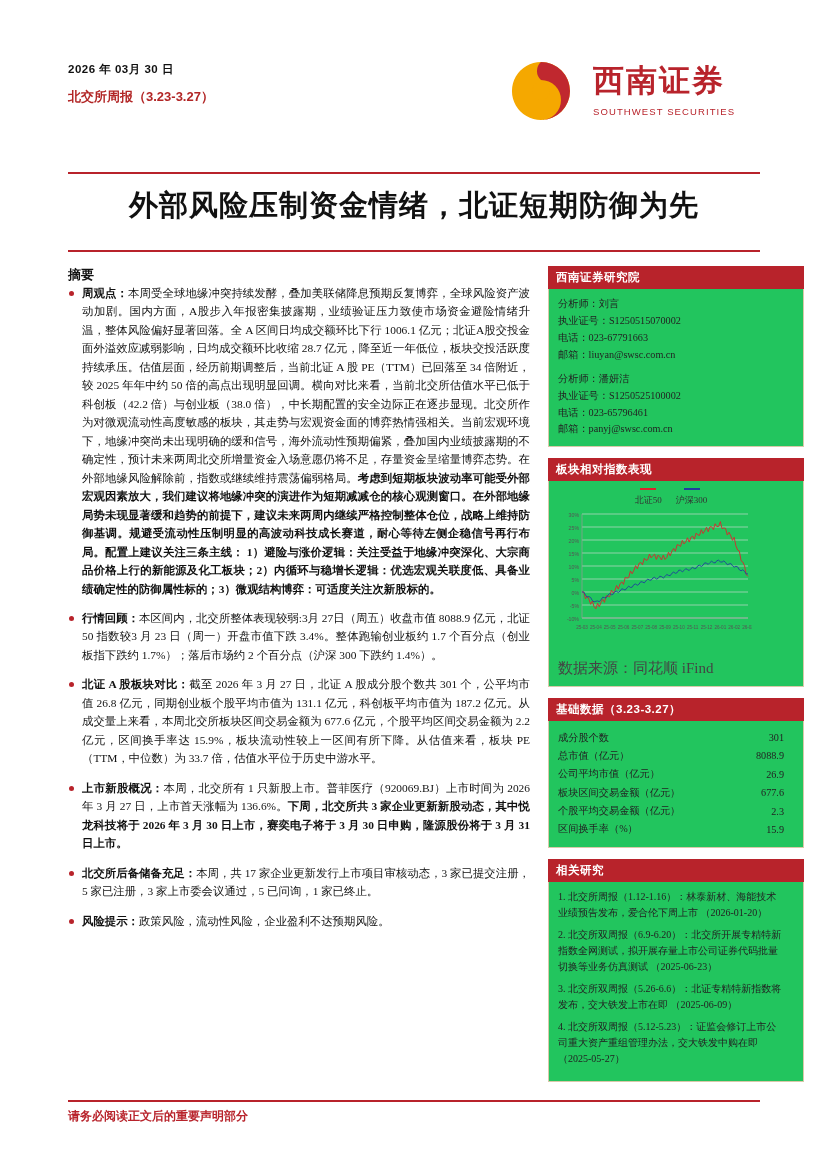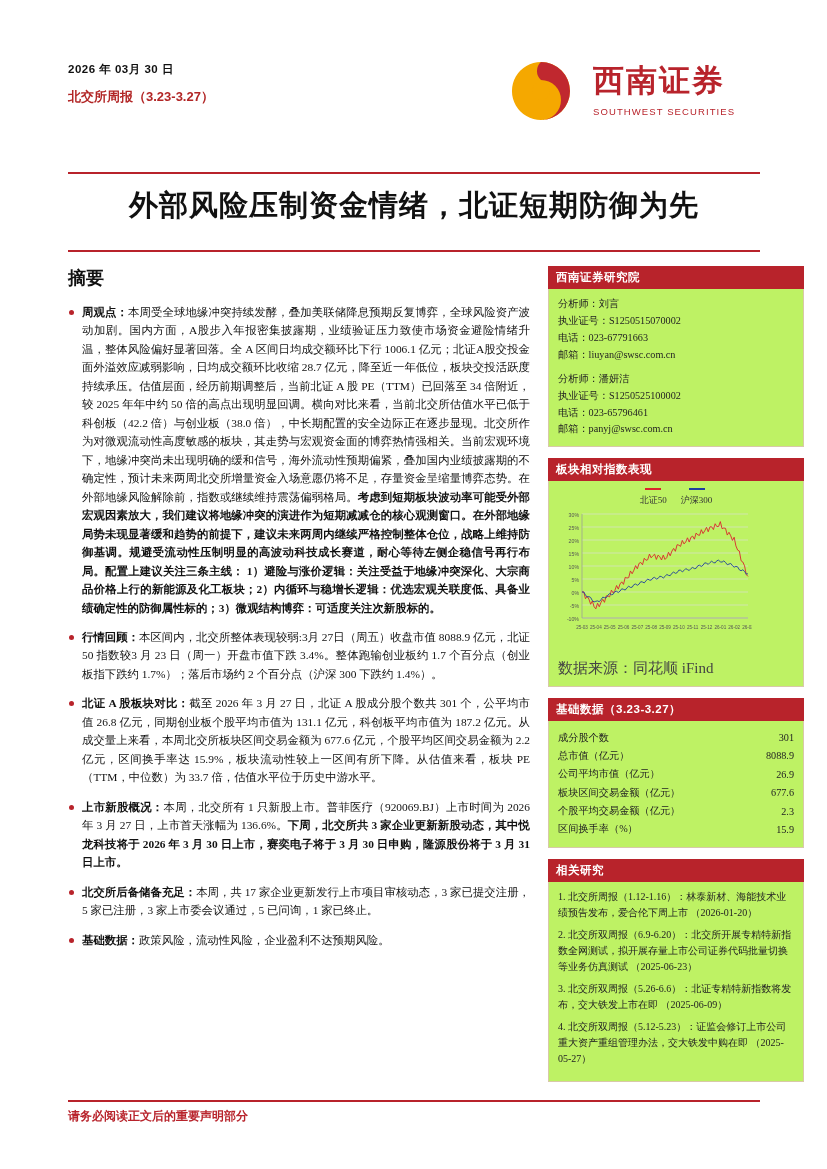--- a/index.html
+++ b/index.html
@@ -34,42 +34,42 @@
     position:absolute;left:68px;top:186px;width:692px;
     text-align:center;font-size:29px;font-weight:bold;letter-spacing:1px;
     font-family:"Liberation Serif",serif;color:#111;
   }
 
   
   .left{position:absolute;left:68px;top:266px;width:462px;}
   .right{position:absolute;left:548px;top:266px;width:256px;}
 
   .sec-head{
-    font-size:18px;font-weight:bold;color:#111;margin-bottom:13px;
+    font-size:13px;font-weight:bold;color:#111;margin-bottom:0;
     font-family:"Liberation Sans",sans-serif;
   }
 
   .bullets{margin:0;padding:0;list-style:none;}
   .bullets li{
     position:relative;padding-left:14px;margin-bottom:11px;
     font-size:11.4px;line-height:1.62;text-align:justify;color:#111;
   }
   .bullets li:before{
     content:"";position:absolute;left:1px;top:7px;width:5px;height:5px;border-radius:50%;
     background:#b8232b;
   }
   .b{font-weight:bold;}
 
   
   .panel{margin-bottom:11px;}
   .panel-title{
     background:#b8232b;color:#fff;font-size:11.5px;font-weight:bold;
     padding:4px 8px;font-family:"Liberation Sans",sans-serif;letter-spacing:.5px;
   }
-  .panel-body{border:1px solid #d8c9a8;border-top:none;background:#bef264;padding:7px 9px 8px 9px;}
+  .panel-body{border:1px solid #d8c9a8;border-top:none;background:#22c55e;padding:7px 19px 8px 9px;}
 
   .kv{font-size:10.2px;line-height:1.66;color:#222;}
   .kv .grp{margin-bottom:7px;}
   .kv .grp:last-child{margin-bottom:0;}
 
   table.tbl{width:100%;border-collapse:collapse;font-size:10.2px;}
   table.tbl td{padding:2.2px 0;color:#222;}
   table.tbl td.v{text-align:right;}
   table.tbl tr td:first-child{padding-right:4px;}
 
@@ -126,21 +126,21 @@
       <li>
         <span class="b">北证 A 股板块对比：</span><span>截至 2026 年 3 月 27 日，北证 A 股成分股个数共 301 个，公平均市值 26.8 亿元，同期创业板个股平均市值为 131.1 亿元，科创板平均市值为 187.2 亿元。从成交量上来看，本周北交所板块区间交易金额为 677.6 亿元，个股平均区间交易金额为 2.2 亿元，区间换手率达 15.9%，板块流动性较上一区间有所下降。从估值来看，板块 PE（TTM，中位数）为 33.7 倍，估值水平位于历史中游水平。</span>
       </li>
       <li>
         <span class="b">上市新股概况：</span><span>本周，北交所有 1 只新股上市。普菲医疗（920069.BJ）上市时间为 2026 年 3 月 27 日，上市首天涨幅为 136.6%。</span><span class="b">下周，北交所共 3 家企业更新新股动态，其中悦龙科技将于 2026 年 3 月 30 日上市，赛奕电子将于 3 月 30 日申购，隆源股份将于 3 月 31 日上市。</span>
       </li>
       <li>
         <span class="b">北交所后备储备充足：</span><span>本周，共 17 家企业更新发行上市项目审核动态，3 家已提交注册，5 家已注册，3 家上市委会议通过，5 已问询，1 家已终止。</span>
       </li>
       <li>
-        <span class="b">基础数据：</span><span>政策风险，流动性风险，企业盈利不达预期风险。</span>
+        <span class="b">风险提示：</span><span>政策风险，流动性风险，企业盈利不达预期风险。</span>
       </li>
     </ul>
   </div>
 
   <div class="right">
 
     <div class="panel">
       <div class="panel-title">西南证券研究院</div>
       <div class="panel-body">
         <div class="kv">

